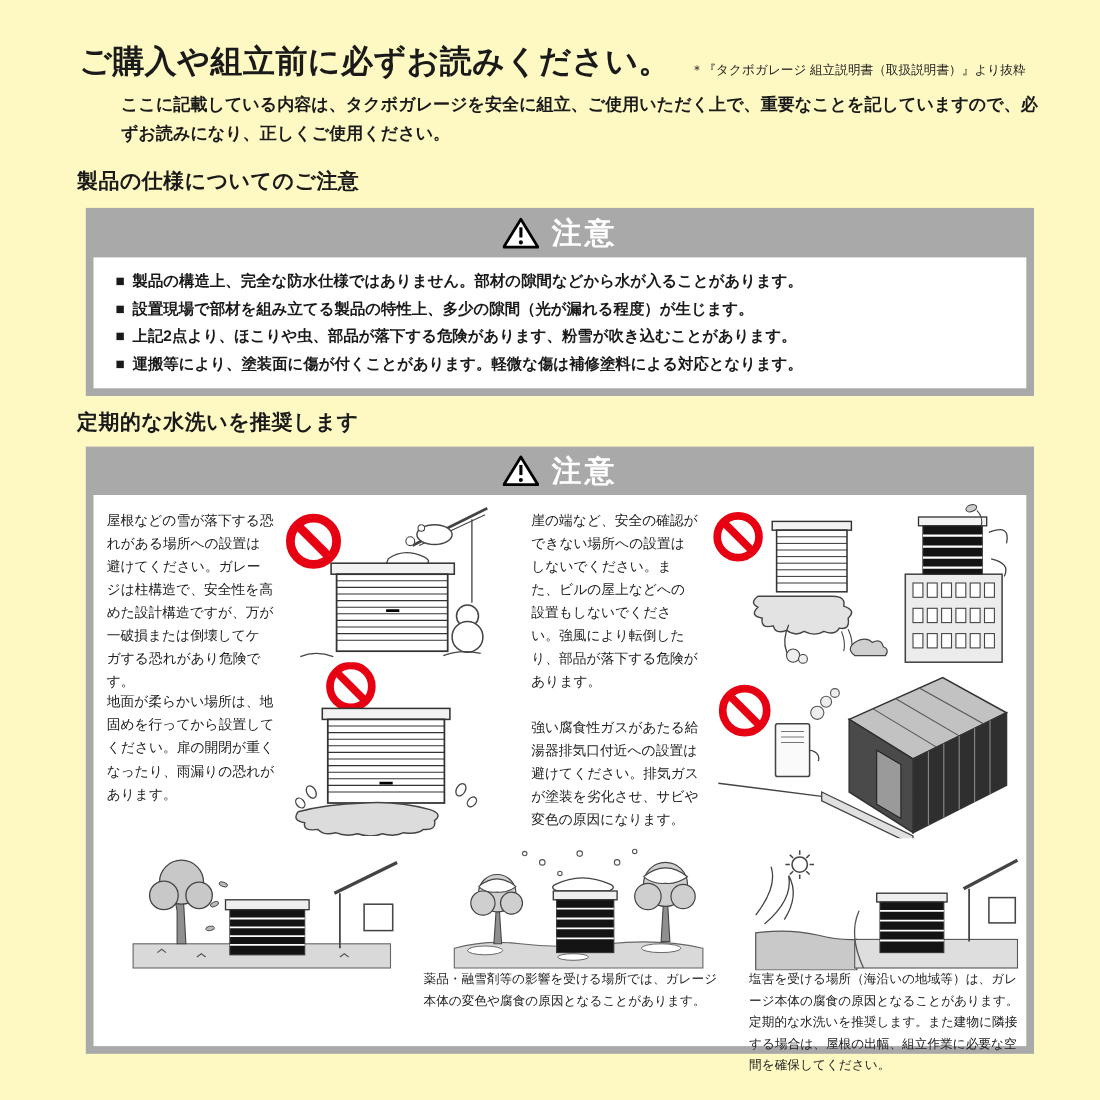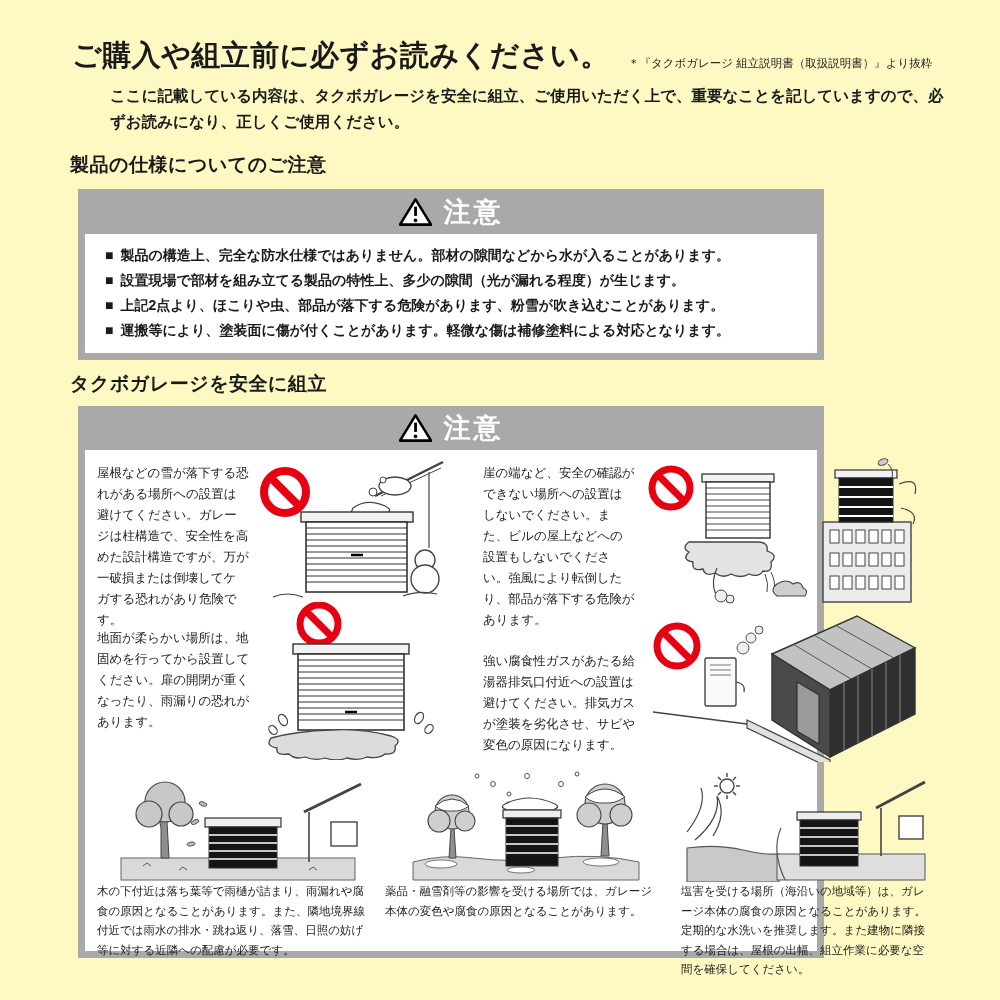--- a/index.html
+++ b/index.html
@@ -9,21 +9,21 @@
     font-family:"Liberation Sans","DejaVu Sans",sans-serif; color:#1a1a1a;
     overflow:hidden;
   }
   .main-title { position:absolute; left:72px; top:36px; font-size:29px; font-weight:bold; letter-spacing:0.5px; }
   .source-note { position:absolute; left:628px; top:56px; font-size:11.5px; color:#222; }
   .intro { position:absolute; left:110px; top:83px; width:838px; font-size:15.5px; font-weight:bold; line-height:26px; }
   .section-heading { position:absolute; font-size:19px; font-weight:bold; letter-spacing:0.5px; }
   .sh1 { left:70px; top:152px; }
   .sh2 { left:70px; top:371px; }
 
-  .caution-box { position:absolute; left:78px; width:746px; background:#a9a9a9; padding:0 7px 2px 7px; }
+  .caution-box { position:absolute; left:78px; width:862px; background:#a9a9a9; padding:0 7px 2px 7px; }
   .box1 { top:189px; height:171px; }
   .box2 { top:406px; height:552px; }
   .caution-header { height:45px; display:flex; align-items:center; justify-content:center; gap:12px; }
   .box2 .caution-header { height:44px; }
   .caution-title { color:#fff; font-size:27px; font-weight:bold; letter-spacing:3px; }
   .caution-body { position:relative; background:#fff; width:100%; height:calc(100% - 45px - 0px); }
   .box1 .caution-body { height:119px; padding:9px 20px; }
   .box2 .caution-body { height:501px;font-family:Liberation Serif, serif; }
 
   .bullet-line { font-size:14px; font-weight:bold; line-height:25px; white-space:nowrap; }
@@ -55,21 +55,21 @@
       <span class="caution-title">注意</span>
     </div>
     <div class="caution-body">
       <div class="bullet-line"><span class="bchar">■</span><span>製品の構造上、完全な防水仕様ではありません。部材の隙間などから水が入ることがあります。</span></div>
       <div class="bullet-line"><span class="bchar">■</span><span>設置現場で部材を組み立てる製品の特性上、多少の隙間（光が漏れる程度）が生じます。</span></div>
       <div class="bullet-line"><span class="bchar">■</span><span>上記2点より、ほこりや虫、部品が落下する危険があります、粉雪が吹き込むことがあります。</span></div>
       <div class="bullet-line"><span class="bchar">■</span><span>運搬等により、塗装面に傷が付くことがあります。軽微な傷は補修塗料による対応となります。</span></div>
     </div>
   </div>
 
-  <div class="section-heading sh2">タクボガレージを安全に組立</div>
+  <div class="section-heading sh2">定期的な水洗いを推奨します</div>
 
   <div class="caution-box box2">
     <div class="caution-header">
       <svg width="33" height="30" viewBox="0 0 34 30">
         <polygon points="17,2 33,28 1,28" fill="#fff" stroke="#000" stroke-width="2.6" stroke-linejoin="round"></polygon>
         <rect x="15.6" y="9.5" width="2.9" height="9.5" fill="#000"></rect>
         <circle cx="17" cy="23.6" r="1.9" fill="#000"></circle>
       </svg>
       <span class="caution-title">注意</span>
     </div>
@@ -290,21 +290,20 @@
                 <line x1="96" y1="89" x2="164" y2="89"></line>
               </g>
           </g>
           <g>
             <path d="M196 42 L196 92" stroke="#444" stroke-width="1.6" fill="none"></path>
             <path d="M191 42 L248 14" stroke="#444" stroke-width="3" fill="none"></path>
             <rect x="218" y="52" width="26" height="24" fill="#fff" stroke="#444" stroke-width="1.4"></rect>
           </g>
         </svg>
       </div>
-      <div class="cap-text" style="left:12px; top:432px; width:268px;">木の下付近は落ち葉等で雨樋が詰まり、雨漏れや腐食の原因となることがあります。また、隣地境界線付近では雨水の排水・跳ね返り、落雪、日照の妨げ等に対する近隣への配慮が必要です。</div>
 
       <div class="illu" style="left:316px; top:318px;">
         <svg width="250" height="114" viewBox="0 0 250 114">
           <path d="M12 94 q30 -8 60 -4 q40 5 80 0 q46 -5 86 4 l0 18 l-226 0 z" fill="#d9d9d9" stroke="#666" stroke-width="1"></path>
           <g fill="#fff" stroke="#555" stroke-width="0.8">
             <ellipse cx="40" cy="96" rx="16" ry="4"></ellipse>
               <ellipse cx="200" cy="94" rx="18" ry="4"></ellipse>
               <ellipse cx="120" cy="102" rx="14" ry="3"></ellipse>
           </g>
           <g>

